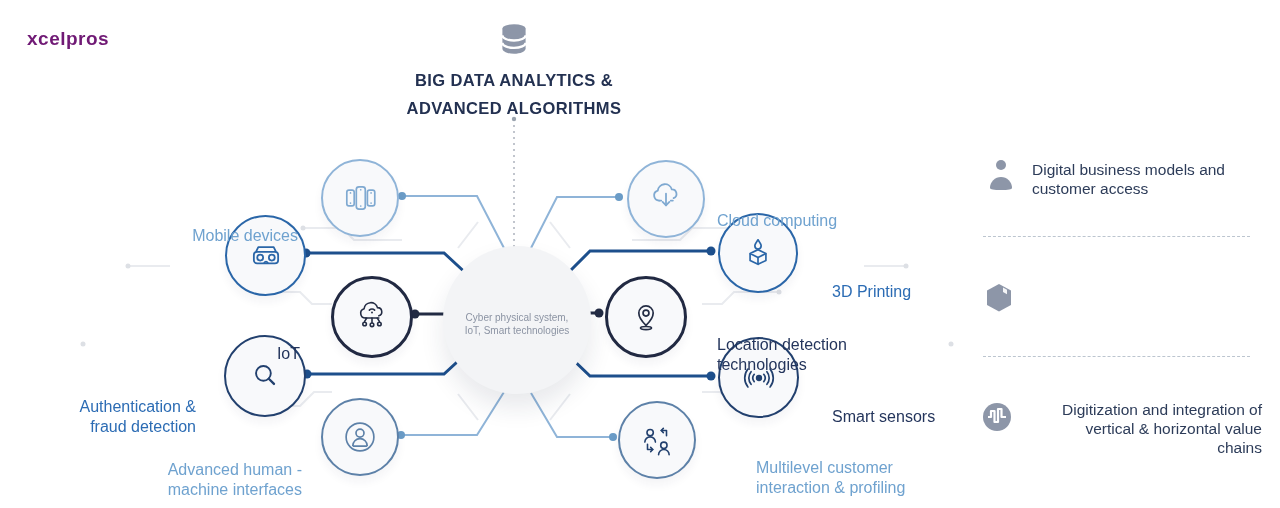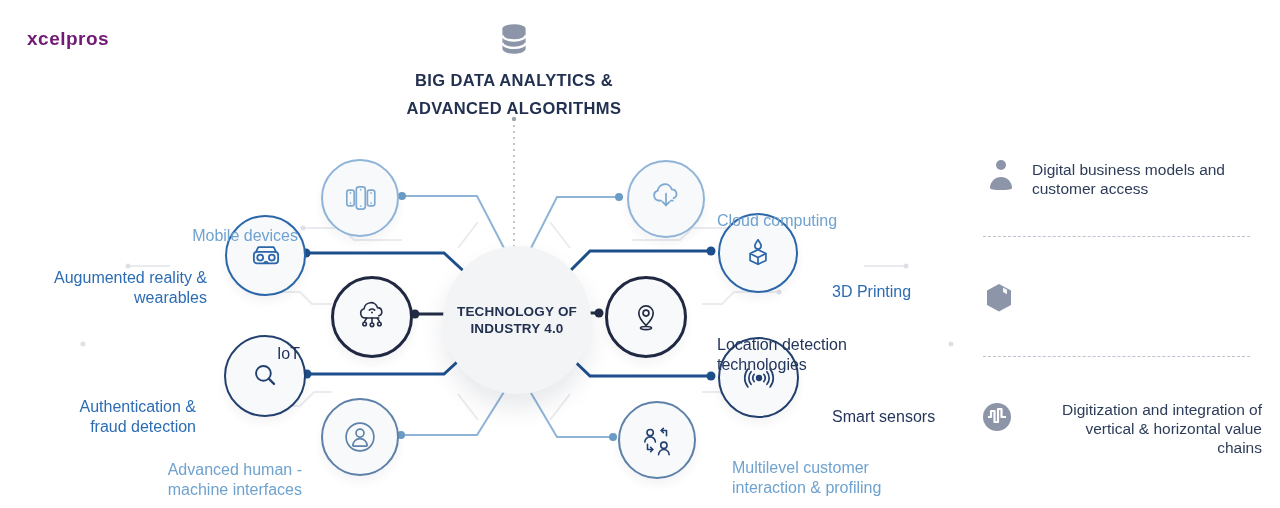--- a/index.html
+++ b/index.html
@@ -119,22 +119,22 @@
     <path fill="#8d96a8" d="M7 7 v19 c0 2.8 4.9 5 11 5 s11 -2.2 11 -5 V7 Z"></path>
     <ellipse cx="18" cy="7" rx="11" ry="4" fill="#8d96a8"></ellipse>
     <path d="M7 13.5 c0 2.8 4.9 5 11 5 s11 -2.2 11 -5" stroke="#ffffff" stroke-width="2.2" fill="none"></path>
     <path d="M7 20.5 c0 2.8 4.9 5 11 5 s11 -2.2 11 -5" stroke="#ffffff" stroke-width="2.2" fill="none"></path>
   </svg>
 
   <div class="abs bigdata-title ml">BIG DATA ANALYTICS &amp;
 ADVANCED ALGORITHMS</div>
 
   <div class="abs hub">
-    <div class="hub-title ml">TECHNOLOGY OF
-INDUSTRY 4.0</div>
+    <div class="hub-sub ml">Cyber physical system,
+IoT, Smart technologies</div>
   </div>
 
   <div class="abs node tone-light" style="left:321px;top:159px;width:74px;height:74px;">
     <svg width="38" height="38" viewBox="0 0 36 36" stroke="#7fa9d1" fill="none" stroke-width="1.6">
       <rect x="5.5" y="10.5" width="7" height="15" rx="2"></rect>
       <rect x="14.5" y="7.5" width="8.5" height="21" rx="2.5"></rect>
       <rect x="25" y="10.5" width="7" height="15" rx="2"></rect>
       <g fill="#7fa9d1" stroke="none">
         <circle cx="9" cy="13.2" r=".8"></circle>
           <circle cx="9" cy="22.8" r=".8"></circle>
@@ -230,34 +230,32 @@
       <circle cx="24.5" cy="23" r="3"></circle>
       <path d="M19.5 32 a5 5 0 0 1 10 0"></path>
       <polyline points="27,14 27,9 22,9"></polyline>
       <polyline points="24,7 22,9 24,11"></polyline>
       <polyline points="9,22 9,27 14,27"></polyline>
       <polyline points="12,25 14,27 12,29"></polyline>
     </svg>
   </div>
 
   <div class="abs lbl lbl-light ta-r" style="left:98px;top:186px;width:200px;">Mobile devices</div>
-  <div class="abs lbl lbl-medium ta-r ml" style="left:27px;top:228px;width:180px;">Augumented reality &amp;
-wearables</div>
   <div class="abs lbl lbl-navy ta-r" style="left:238px;top:304px;width:62px;">IoT</div>
   <div class="abs lbl lbl-medium ta-r ml" style="left:36px;top:357px;width:160px;">Authentication &amp;
 fraud detection</div>
   <div class="abs lbl lbl-light ta-r ml" style="left:128px;top:420px;width:174px;">Advanced human -
 machine interfaces</div>
 
   <div class="abs lbl lbl-light" style="left:717px;top:171px;width:200px;">Cloud computing</div>
   <div class="abs lbl lbl-medium" style="left:832px;top:242px;width:150px;">3D Printing</div>
   <div class="abs lbl lbl-navy ml" style="left:717px;top:295px;width:180px;">Location detection
 technologies</div>
   <div class="abs lbl lbl-navy" style="left:832px;top:367px;width:160px;">Smart sensors</div>
-  <div class="abs lbl lbl-light ml" style="left:732px;top:418px;width:200px;">Multilevel customer
+  <div class="abs lbl lbl-light ml" style="left:756px;top:418px;width:200px;">Multilevel customer
 interaction &amp; profiling</div>
 
   <svg class="abs" style="left:985px;top:156px;" width="32" height="38" viewBox="0 0 32 38">
     <circle cx="16" cy="9" r="5" fill="#8d96a8"></circle>
     <path d="M5 32 a11 11 0 0 1 22 0 q0 2 -11 2 t-11 -2 Z" fill="#8d96a8"></path>
   </svg>
   <div class="abs panel-text ml" style="left:1032px;top:160px;width:222px;">Digital business models and
 customer access</div>
 
   <div class="abs divider" style="left:983px;top:236px;width:267px;"></div>

